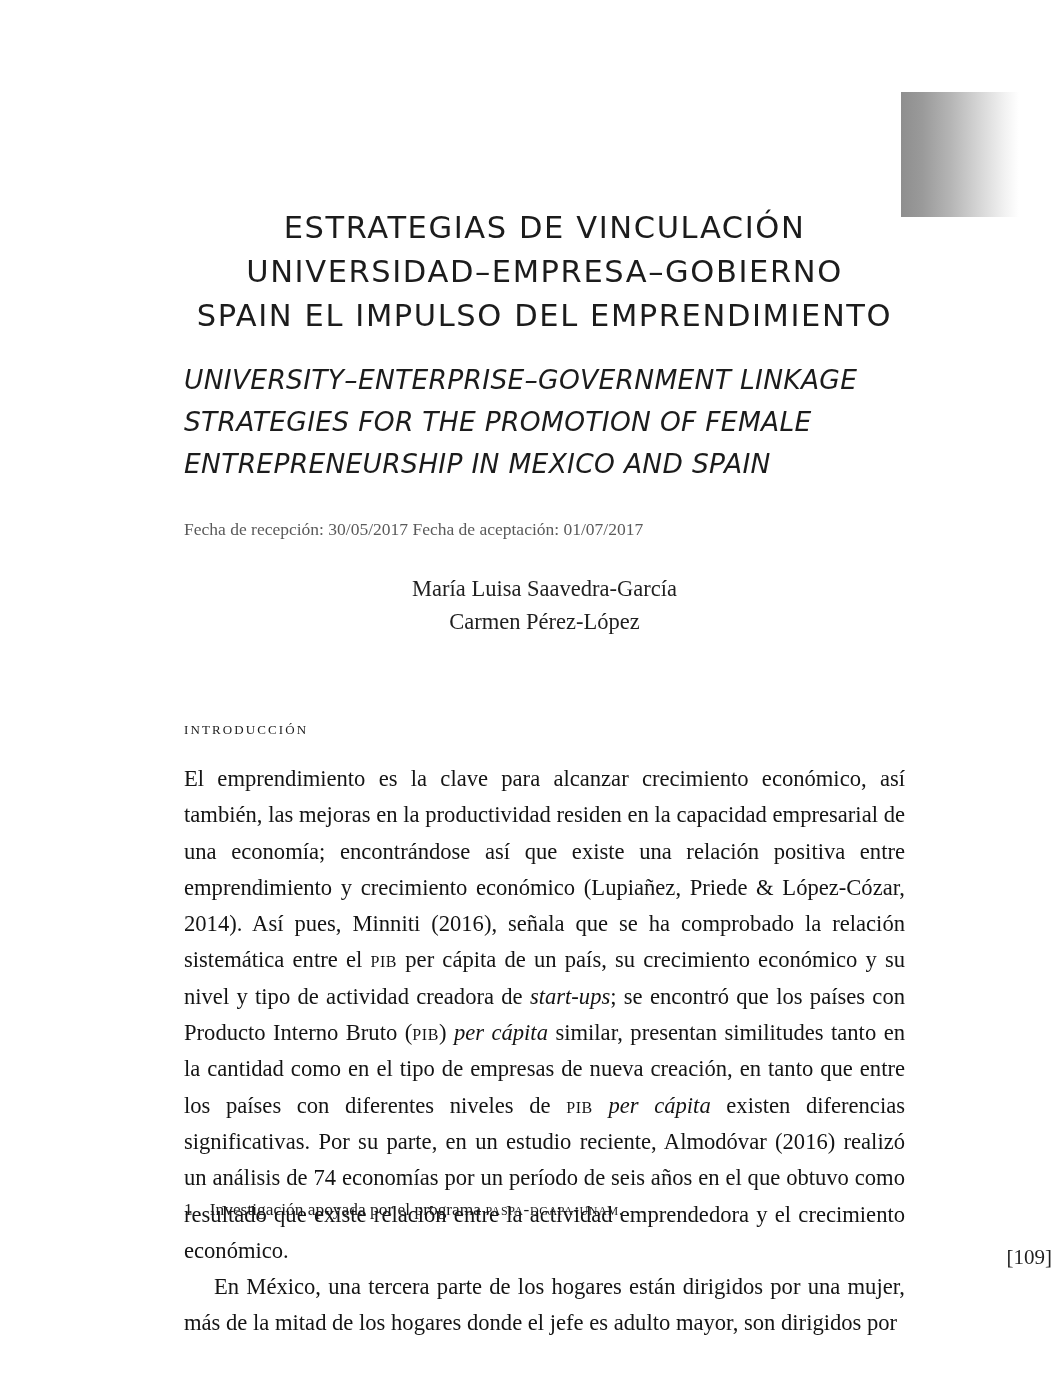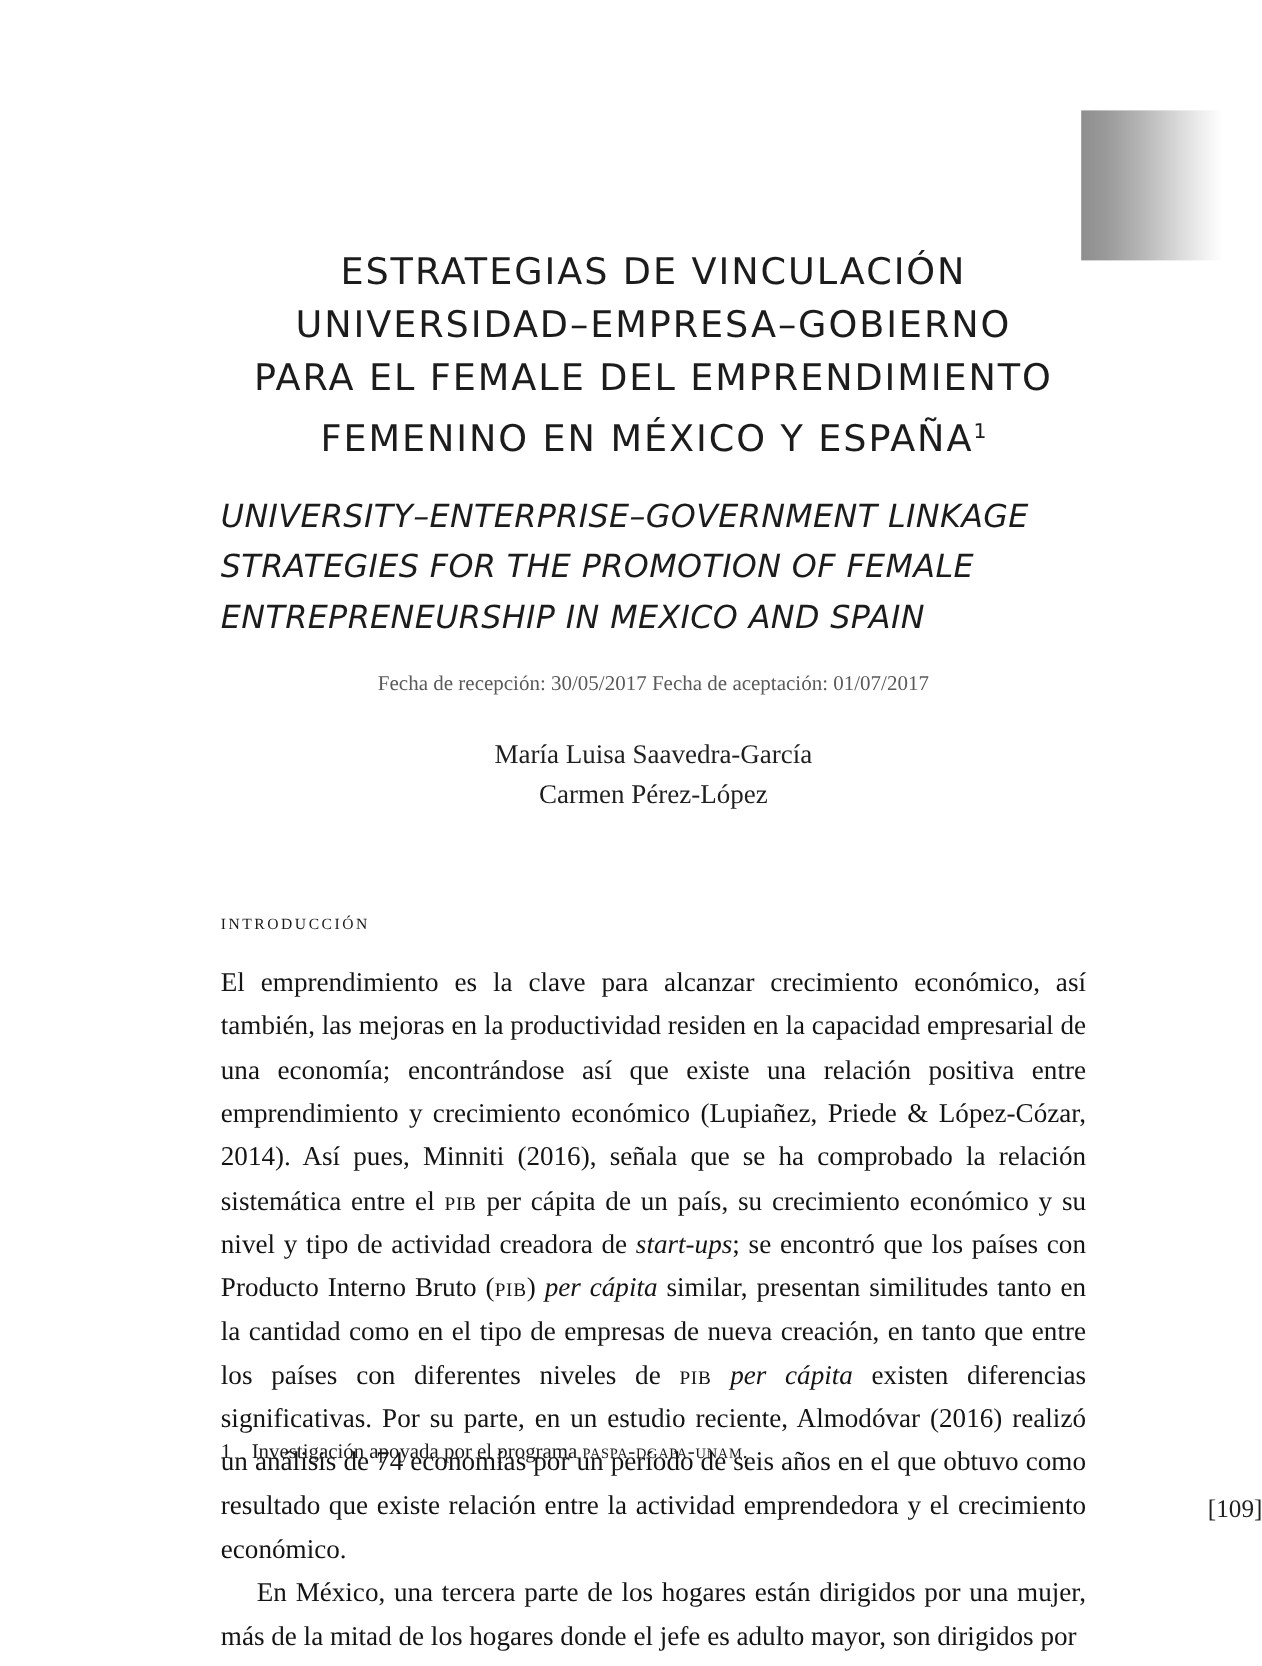--- a/index.html
+++ b/index.html
@@ -70,22 +70,21 @@
     font-style: italic;
     font-weight: 400;
     font-size: 26.5px;
     line-height: 42px;
     letter-spacing: 0.3px;
     color: #1c1c1c;
     white-space: nowrap;
   }
 
   .dates {
-    margin-top: 21px;
-    text-align: center;
+    margin-top: 32px;
     font-size: 17.5px;
     line-height: 24px;
     color: #5a5a5a;
   }
 
   .authors {
     margin-top: 31px;
     text-align: center;
   }
   .author {
@@ -160,22 +159,21 @@
 
 <div class="page">
 
   <div class="corner-swatch"></div>
 
   <div class="content">
 
     <div class="title-block">
       <div class="title-line">ESTRATEGIAS DE VINCULACIÓN</div>
       <div class="title-line">UNIVERSIDAD–EMPRESA–GOBIERNO</div>
-      <div class="title-line">PARA EL FEMALE DEL EMPRENDIMIENTO</div>
-      <div class="title-line"><span>FEMENINO EN MÉXICO Y ESPAÑA</span><span class="sup">1</span></div>
+      <div class="title-line">SPAIN EL IMPULSO DEL EMPRENDIMIENTO</div>
     </div>
 
     <div class="subtitle-block">
       <div class="subtitle-line">UNIVERSITY–ENTERPRISE–GOVERNMENT LINKAGE</div>
       <div class="subtitle-line">STRATEGIES FOR THE PROMOTION OF FEMALE</div>
       <div class="subtitle-line">ENTREPRENEURSHIP IN MEXICO AND SPAIN</div>
     </div>
 
     <div class="dates">Fecha de recepción: 30/05/2017 Fecha de aceptación: 01/07/2017</div>
 

